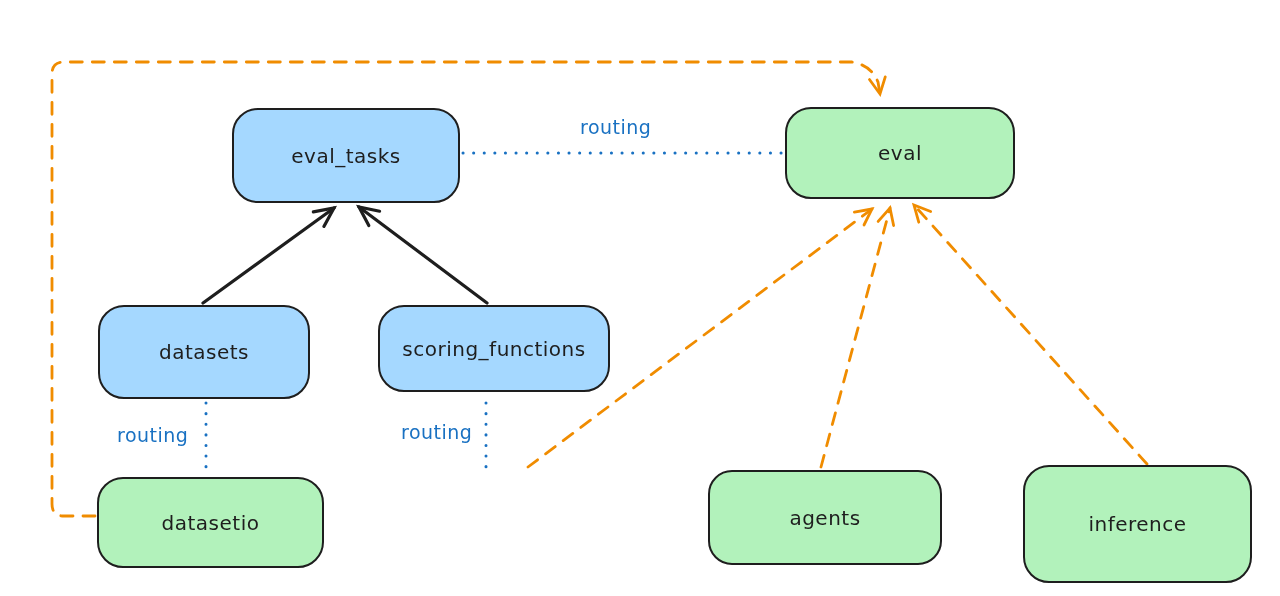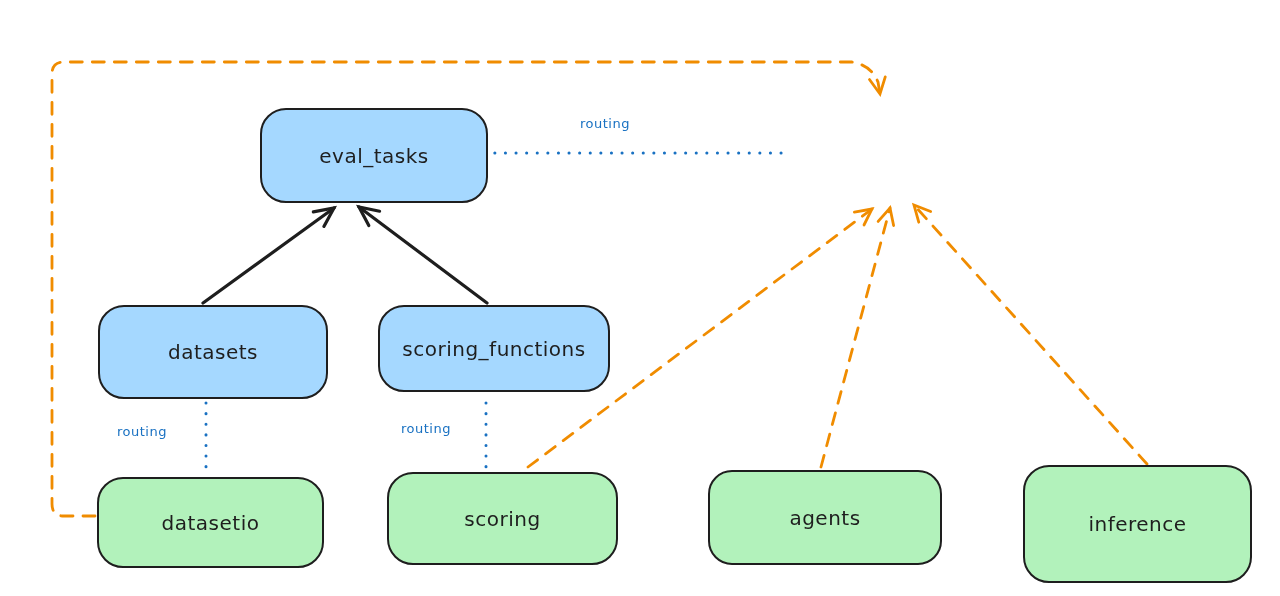--- a/index.html
+++ b/index.html
@@ -65,21 +65,21 @@
   .node.green { background: var(--node-green-fill, #b2f2bb); }
   .node-label {
     color: var(--node-stroke, #1e1e1e);
     font-size: 20px;
     letter-spacing: 0.5px;
     white-space: nowrap;
   }
   .routing-label {
     position: absolute;
     color: var(--dotted-blue, #1971c2);
-    font-size: 13px;
+    font-size: 19px;
     letter-spacing: 0.5px;
     white-space: nowrap;
   }
 </style>
 </head>
 <body>
 
 <div class="canvas">
 
   <svg class="edges-layer" viewBox="0 0 1280 596" xmlns="http://www.w3.org/2000/svg">
@@ -98,40 +98,40 @@
     <path class="edge-dotted-blue" d="M463,153 L782,153"></path>
     <path class="edge-dotted-blue" d="M206,403 L206,474"></path>
     <path class="edge-dotted-blue" d="M486,403 L486,469"></path>
 
     <path class="edge-dashed-orange" d="M95,516 L64,516 Q52,516 52,504 L52,74 Q52,62 64,62 L852,62 Q871,65 878,82 L880,94" marker-end="url(#arrowOrange)"></path>
     <path class="edge-dashed-orange" d="M528,467 L872,209" marker-end="url(#arrowOrange)"></path>
     <path class="edge-dashed-orange" d="M821,467 L890,208" marker-end="url(#arrowOrange)"></path>
     <path class="edge-dashed-orange" d="M1147,464 L914,205" marker-end="url(#arrowOrange)"></path>
   </svg>
 
-  <div class="node blue" style="left:232px; top:108px; width:228px; height:95px;margin-left:28px;">
+  <div class="node blue" style="left:232px; top:108px; width:228px; height:95px;">
     <span class="node-label">eval_tasks</span>
   </div>
 
+  <div class="node green" style="left:785px; top:107px; width:230px; height:92px;">
+    <span class="node-label">eval</span>
+  </div>
 
-  <div class="node blue" style="left:98px; top:305px; width:230px; height:94px;">
+  <div class="node blue" style="left:98px; top:305px; width:212px; height:94px;">
     <span class="node-label">datasets</span>
   </div>
 
   <div class="node blue" style="left:378px; top:305px; width:232px; height:87px;">
     <span class="node-label">scoring_functions</span>
   </div>
 
   <div class="node green" style="left:97px; top:477px; width:227px; height:91px;">
     <span class="node-label">datasetio</span>
   </div>
 
-  <div class="node green" style="left:387px; top:472px; width:231px; height:93px;">
-    <span class="node-label">scoring</span>
-  </div>
 
   <div class="node green" style="left:708px; top:470px; width:234px; height:95px;border-radius:24px;">
     <span class="node-label">agents</span>
   </div>
 
   <div class="node green" style="left:1023px; top:465px; width:229px; height:118px;">
     <span class="node-label">inference</span>
   </div>
 
   <div class="routing-label" style="left:580px; top:116px;">routing</div>

